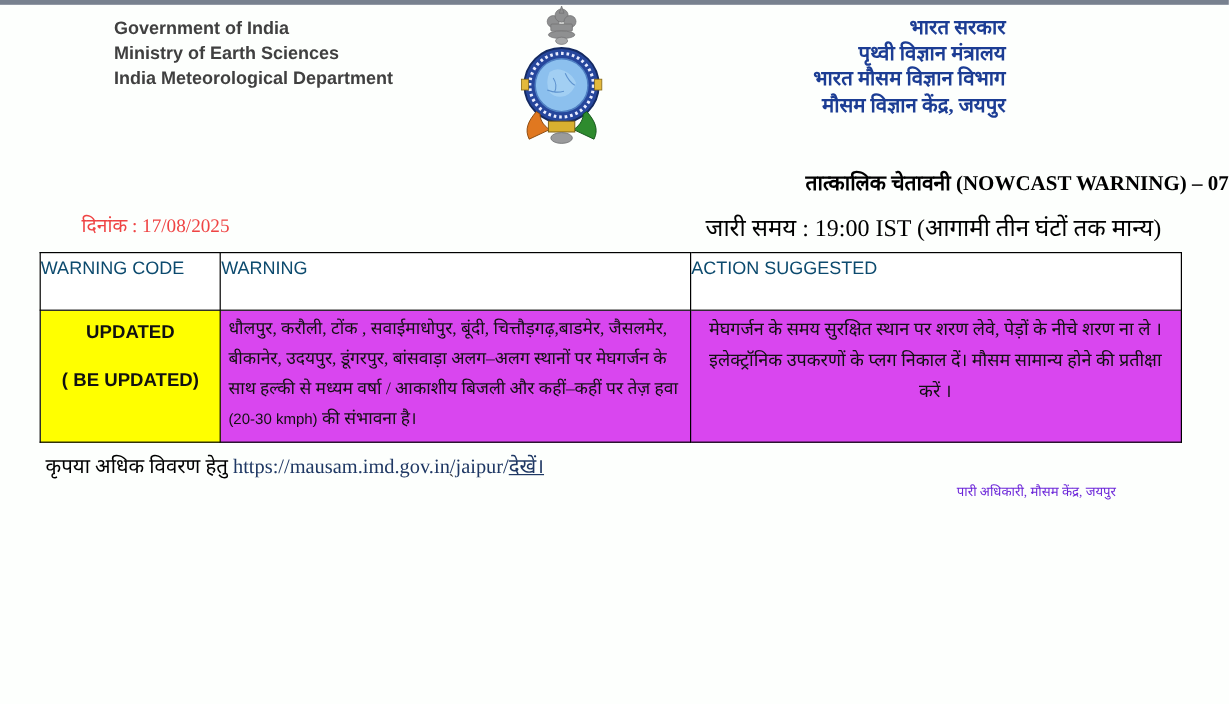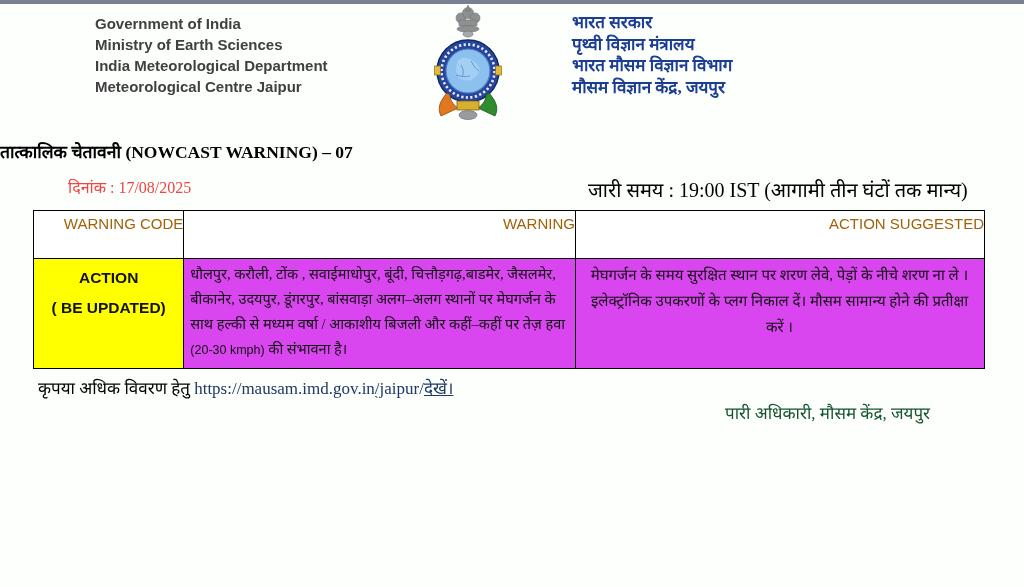--- a/index.html
+++ b/index.html
@@ -18,32 +18,32 @@
   
   .letterhead-en {
     position: absolute; left: 95px; top: 13px; width: 340px;
     text-align: left;
     font-family: "Liberation Sans", sans-serif;
     font-weight: bold; font-size: 15px; line-height: 21px;
     color: #404040;
   }
   .letterhead-hi {
     position: absolute; left: 572px; top: 12px; width: 266px;
-    text-align: left;
+    text-align: right;
     font-weight: bold; font-size: 17px; line-height: 21.5px;
     color: #1c3d94;
     font-family: "Liberation Serif", serif;
   }
   .logo-wrap {
     position: absolute; left: 431px; top: 5px; width: 74px; height: 117px;
   }
   
   .doc-title {
     position: absolute; left: 0; top: 139px; width: 1024px;
-    text-align: left;
+    text-align: right;
     font-weight: bold; font-size: 17.5px;
     color: #000;
   }
   .date-line {
     position: absolute; left: 68px; top: 176px;
     font-size: 16px; color: #ef4444;
   }
   .issue-line {
     position: absolute; left: 588px; top: 176px;
     font-size: 20px; color: #000;
@@ -54,39 +54,39 @@
     width: 952px;
     border-collapse: collapse;
     table-layout: fixed;
   }
   table.warning-table td {
     border: 1.5px solid #000;
     vertical-align: top;
   }
   table.warning-table tr.head-row td {
     height: 48px;
-    text-align: right;
+    text-align: left;
     font-family: "Liberation Sans", sans-serif;
     font-size: 15px;
     padding-top: 4px;
-    color: #a16207;
+    color: #0c4a6e;
     background: #fff;
   }
   table.warning-table tr.data-row td { height: 110px; background: #d946ef; }
   .col-code { width: 147px; }
   .col-warn { width: 383px; }
   .col-action { width: 400px; }
   td.code-cell {
     background: #ffff00 !important;
     text-align: center;
     font-family: "Liberation Sans", sans-serif;
     font-weight: bold; font-size: 15.5px;
     padding-top: 10px;
   }
-  .code-line2 { margin-top: 12px; font-weight: bold; }
+  .code-line2 { margin-top: 22px; font-weight: bold; }
   td.warn-cell {
     padding: 3px 5px 0 6px;
     font-size: 14.5px; line-height: 25px;
     text-align: left;
   }
   .kmph { font-family: "Liberation Sans", sans-serif; font-size: 12.5px; }
   td.action-cell {
     padding: 3px 8px 0 7px;
     font-size: 15px; line-height: 26px;
     text-align: center;
@@ -100,33 +100,32 @@
     color: #1f3864; text-decoration: none;
   }
   .link-suffix { color: #1f3864; text-decoration: underline; }
   .stray-mark {
     position: absolute; left: 374px; top: 394px;
     font-size: 14px; color: #333;
   }
   .signature-line {
     position: absolute; left: 0; top: 401px; width: 930px;
     text-align: right;
-    font-size: 17px; color: #14532d;
+    font-size: 11px; color: #6d28d9;
   }
 </style>
 </head>
 <body>
 
 <div class="top-bar"></div>
 
 <div class="letterhead-en">
   <div>Government of India</div>
   <div>Ministry of Earth Sciences</div>
   <div>India Meteorological Department</div>
-  <div>Meteorological Centre Jaipur</div>
 </div>
 
 <div class="logo-wrap">
   <svg width="74" height="117" viewBox="0 0 74 117">
 
     <g fill="#8f9091" stroke="#6f7071" stroke-width="0.6">
       <circle cx="30" cy="13" r="5"></circle>
       <circle cx="37" cy="8" r="5.5"></circle>
       <circle cx="44" cy="13" r="5"></circle>
       <rect x="28" y="15" width="18" height="6" rx="1"></rect>
@@ -167,21 +166,21 @@
 
 <table class="warning-table">
   <tbody>
       <tr class="head-row">
     <td class="col-code">WARNING CODE</td>
     <td class="col-warn">WARNING</td>
     <td class="col-action">ACTION SUGGESTED</td>
   </tr>
   <tr class="data-row">
     <td class="code-cell">
-      <div>ACTION</div>
+      <div>UPDATED</div>
       <div class="code-line2">( BE UPDATED)</div>
     </td>
     <td class="warn-cell">
       <span>धौलपुर, करौली, टोंक , सवाईमाधोपुर, बूंदी, चित्तौड़गढ़,बाडमेर, जैसलमेर, बीकानेर, उदयपुर, डूंगरपुर, बांसवाड़ा अलग–अलग  स्थानों पर मेघगर्जन के साथ  हल्की से मध्यम वर्षा /  आकाशीय  बिजली और कहीं–कहीं पर  तेज़ हवा </span><span class="kmph">(20-30 kmph)</span><span> की  संभावना  है।</span>
     </td>
     <td class="action-cell">मेघगर्जन के समय सुरक्षित स्थान पर शरण लेवे, पेड़ों के नीचे शरण ना ले । इलेक्ट्रॉनिक उपकरणों के प्लग निकाल दें। मौसम सामान्य होने की प्रतीक्षा करें ।</td>
   </tr>
 </tbody>
   </table>
 

